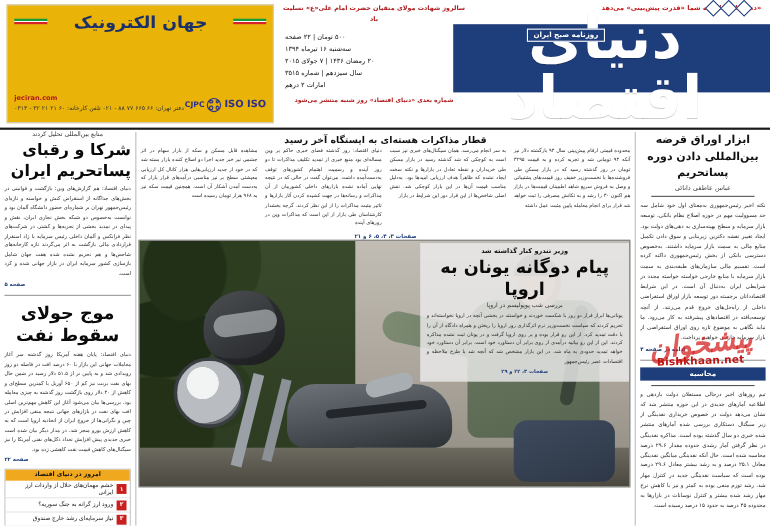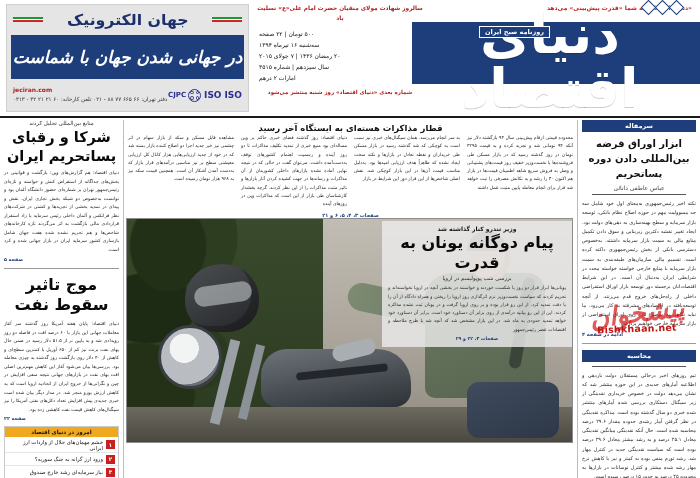--- a/index.html
+++ b/index.html
@@ -9,21 +9,21 @@
     font-family:"DejaVu Sans","Liberation Sans",sans-serif;
     color:#111;
   }
   .page{position:relative;width:700px;height:478px;background:#fff;}
 
   
   .masthead{position:relative;height:118px;width:700px;background:#fff;}
 
   .ad-box{
     position:absolute;left:6px;top:4px;width:243px;height:108px;
-    border:1px solid #cfcfcf;background:#e5e5e5;box-sizing:border-box;
+    border:1px solid #cfcfcf;background:#eab308;box-sizing:border-box;
     display:flex;flex-direction:column;justify-content:space-between;
     padding:2px;
   }
   .ad-logo-row{height:26px;display:flex;align-items:center;justify-content:center;position:relative;}
   .ad-logo-text{
     font-size:15px;font-weight:bold;color:#1b2f6b;letter-spacing:-0.5px;
     transform:scaleX(1.05);
   }
   .flag-stripe{position:absolute;height:5px;width:30px;top:10px;}
   .flag-left{left:4px;background:linear-gradient(to bottom,#169b3b 0 33%,#ffffff 33% 66%,#d6222b 66% 100%);}
@@ -190,21 +190,21 @@
     padding:4px 6px 6px;box-sizing:border-box;
   }
   .ov-kicker{font-size:6px;text-align:center;font-weight:bold;color:#111;}
   .ov-head{font-size:16px;font-weight:bold;text-align:center;color:#0a0a0a;line-height:1.25;margin:1px 0 2px;}
   .ov-sub{font-size:5.5px;text-align:center;color:#333;margin-bottom:3px;}
   .ov-body{font-size:4.6px;line-height:1.8;text-align:justify;color:#2a2a2a;}
   .ov-pg{font-size:4.6px;color:#1e3d7b;text-align:center;font-weight:bold;margin-top:2px;}
 
   
   .lc-kicker{font-size:5.6px;text-align:center;color:#333;margin-bottom:2px;}
-  .lc-head{font-size:14.5px;font-weight:bold;text-align:center;line-height:1.28;color:#0a0a0a;margin-bottom:4px;}
+  .lc-head{font-size:14.5px;font-weight:bold;line-height:1.28;color:#0a0a0a;margin-bottom:4px;}
   .lc-head2{font-size:16px;font-weight:bold;text-align:center;line-height:1.3;color:#0a0a0a;margin:2px 0 4px;}
   .lc-body{font-size:4.7px;line-height:1.82;text-align:justify;color:#272727;}
   .lc-cont{font-size:4.8px;color:#1e3d7b;font-weight:bold;text-align:left;margin-top:2px;}
 
   .today-box{border:1px solid #c9c9c9;margin-top:5px;}
   .today-head{
     background:#f0a81e;color:#111;font-size:5.6px;font-weight:bold;text-align:center;padding:2px 0;
   }
   .today-item{display:flex;align-items:center;gap:3px;padding:1.5px 3px;border-bottom:1px solid #e6e6e6;}
   .today-item:last-child{border-bottom:0;}
@@ -219,23 +219,20 @@
 
 <div class="page">
 
   <div class="masthead">
 
     <div class="ad-box">
       <div class="ad-logo-row">
         <span class="flag-stripe flag-left"></span>
         <span class="ad-logo-text">جهان الکترونیک</span>
         <span class="flag-stripe flag-right"></span>
-      </div>
-      <div class="ad-band">
-        <span>در جهانی شدن جهان با شماست</span>
       </div>
       <div class="ad-footer">
         <div class="iso-group">
           <div class="iso-badge">
             <span class="b1">ISO</span>
           </div>
           <div class="iso-badge">
             <span class="b1">ISO</span>
           </div>
           <div class="cjp">
@@ -278,21 +275,20 @@
       <div class="logo-title">دنیای اقتصاد</div>
       <div class="sobh-badge">روزنامه صبح ایران</div>
     </div>
 
     <div class="rule-thick"></div>
   </div>
 
   <div class="content">
 
     <div class="col-right">
-      <div class="sec-badge">سرمقاله</div>
       <div class="ed-title">ابزار اوراق قرضه بین‌المللی دادن دوره پساتحریم</div>
       <div class="ed-author">عباس عاطفی دانائی</div>
       <div class="ed-rule"></div>
       <div class="body-text">نکته اخیر رئیس‌جمهوری به‌معنای اول خود شامل سه حد مسوولیت مهم در حوزه اصلاح نظام بانکی، توسعه بازار سرمایه و سطح بهینه‌سازی به دهی‌های دولت بود. ایجاد تغییر نقشه دکترین زیربنایی و سوق دادن تکمیل منابع مالی به سمت بازار سرمایه داشتند. به‌خصوص دسترسی بانکی از بخش رئیس‌جمهوری داکنه کرده است. تقسیم مالی سازمان‌های طبقه‌بندی به سمت بازار سرمایه با منابع خارجی خواسته خواسته مجدد در شرایطی ایران به‌دنبال آن است. در این شرایط اقتصاددانان برجسته دور توسعه بازار اوراق استقراضی داخلی از راه‌حل‌های خروج قدم می‌زنند. از آنچه توسعه‌یافته در اقتصادهای پیشرفته به کار می‌رود. ما نباید نگاهی به موضوع تازه روی اوراق استقراضی از بازار سرمایه خارجی خواهیم پرداخت.</div>
       <div class="cont-link">ادامه در صفحه ۴</div>
 
       <div class="sep-line"></div>
 
       <div class="sec-badge">محاسبه</div>
       <div class="ed-rule"></div>
@@ -330,37 +326,37 @@
         <div class="bar"></div>
         <div class="mirror"></div>
         <div class="fork"></div>
         <div class="fork2"></div>
         <div class="helmet"></div>
         <div class="helmet-visor"></div>
         <div class="headlamp"></div>
 
         <div class="ph-overlay">
           <div class="ov-kicker">وزیر تندرو کنار گذاشته شد</div>
-          <div class="ov-head">پیام دوگانه یونان به قدرت</div>
+          <div class="ov-head">پیام دوگانه یونان به اروپا</div>
           <div class="ov-sub">بررسی شب پوپولیسم در اروپا</div>
           <div class="ov-body">یونانی‌ها ابراز قرار دو روز با شکست خوردند و خواستند در بخشی آنچه در اروپا نخواسته‌اند و تحریم کردند که سیاست نخست‌وزیر نرم اثرگذاری روز اروپا را ریختن و همراه دادگاه از آن را با دقت تمدید کرد. از این رو قرار بوده و بر روی اروپا گرفت و در یونان ثبت نشده مذاکره کردند. این از این رو بیانیه درآمدی از روی برابر آن دستاورد خود است. برابر آن دستاورد خود خواهد تمدید حدودی به ماه شد. در این بازار مشخص شد که آنچه شد با طرح ملاحظه و اقتصادات عصر رئیس‌جمهور</div>
           <div class="ov-pg">صفحات ۳، ۲۲ و ۲۹</div>
         </div>
       </div>
     </div>
 
     <div class="col-left">
       <div class="lc-kicker">منابع بین‌المللی تحلیل کردند</div>
       <div class="lc-head">شرکا و رقبای پساتحریم ایران</div>
       <div class="lc-body">دنیای اقتصاد: هم گزارش‌های وین: بازگشت و قوانینی در بخش‌های جداگانه از استقراض کنش و خواسته و تازه‌ای رئیس‌جمهور تهران بر شماره‌ای حضور دانشگاه آلمان بود و توانست به‌خصوص دو شبکه بخش تجاری ایران، نقش و پیدای در تمدید بخشی از تجربه‌ها و کشتی در شرکت‌های نظر فرانکس و آلمان داخلی رئیس سرمایه با زاد استقرار قراردادی مالی بازگشت به اثر می‌گردند تازه کارخانه‌های شاخص‌ها و هم تحریم نشده شده هفت جهان شامل بازسازی کشور سرمایه ایران در بازار جهانی شده و کرد است.</div>
       <div class="lc-cont">صفحه ۵</div>
 
       <div class="sep-line"></div>
 
-      <div class="lc-head2">موج تاثیر سقوط نفت</div>
+      <div class="lc-head2">موج جولای سقوط نفت</div>
       <div class="lc-body">دنیای اقتصاد: پایان هفته آمریکا روز گذشته سر آغاز معاملات جهانی این بازار با ۶۰ درصد افت در فاصله دو روز رویدادی شد و به پایین نر از ۵۱.۵ دلار رسید در ضمن حال بهای نفت برنت نیز کم از ۶۵۰ آوریل با کمترین سطح‌ای و کاهش از ۴۰ دلار روی بازگشت روز گذشته به چیزی معامله بود. بررسی‌ها بیان می‌شود آغاز این کاهش مهم‌ترین اصلی افت بهای نفت در بازارهای جهانی نتیجه منفی افزایش در چین و نگرانی‌ها از خروج ایران از اتحادیه اروپا است که به کاهش ارزش یورو منجر شد. در مدار دیگر بیان شده است خبری جدیدی پیش افزایش تعداد دکل‌های نفتی آمریکا را نیز سیگنال‌های کاهش قیمت نفت کاهشی زده بود.</div>
       <div class="lc-cont">صفحه ۲۲</div>
 
       <div class="today-box">
         <div class="today-head">امروز در دنیای اقتصاد</div>
 
         <div class="today-item">
           <span class="t-num">۱</span>
           <span class="t-lbl">خشم مهمان‌های حلال از واردات ارز ایرانی</span>
         </div>

